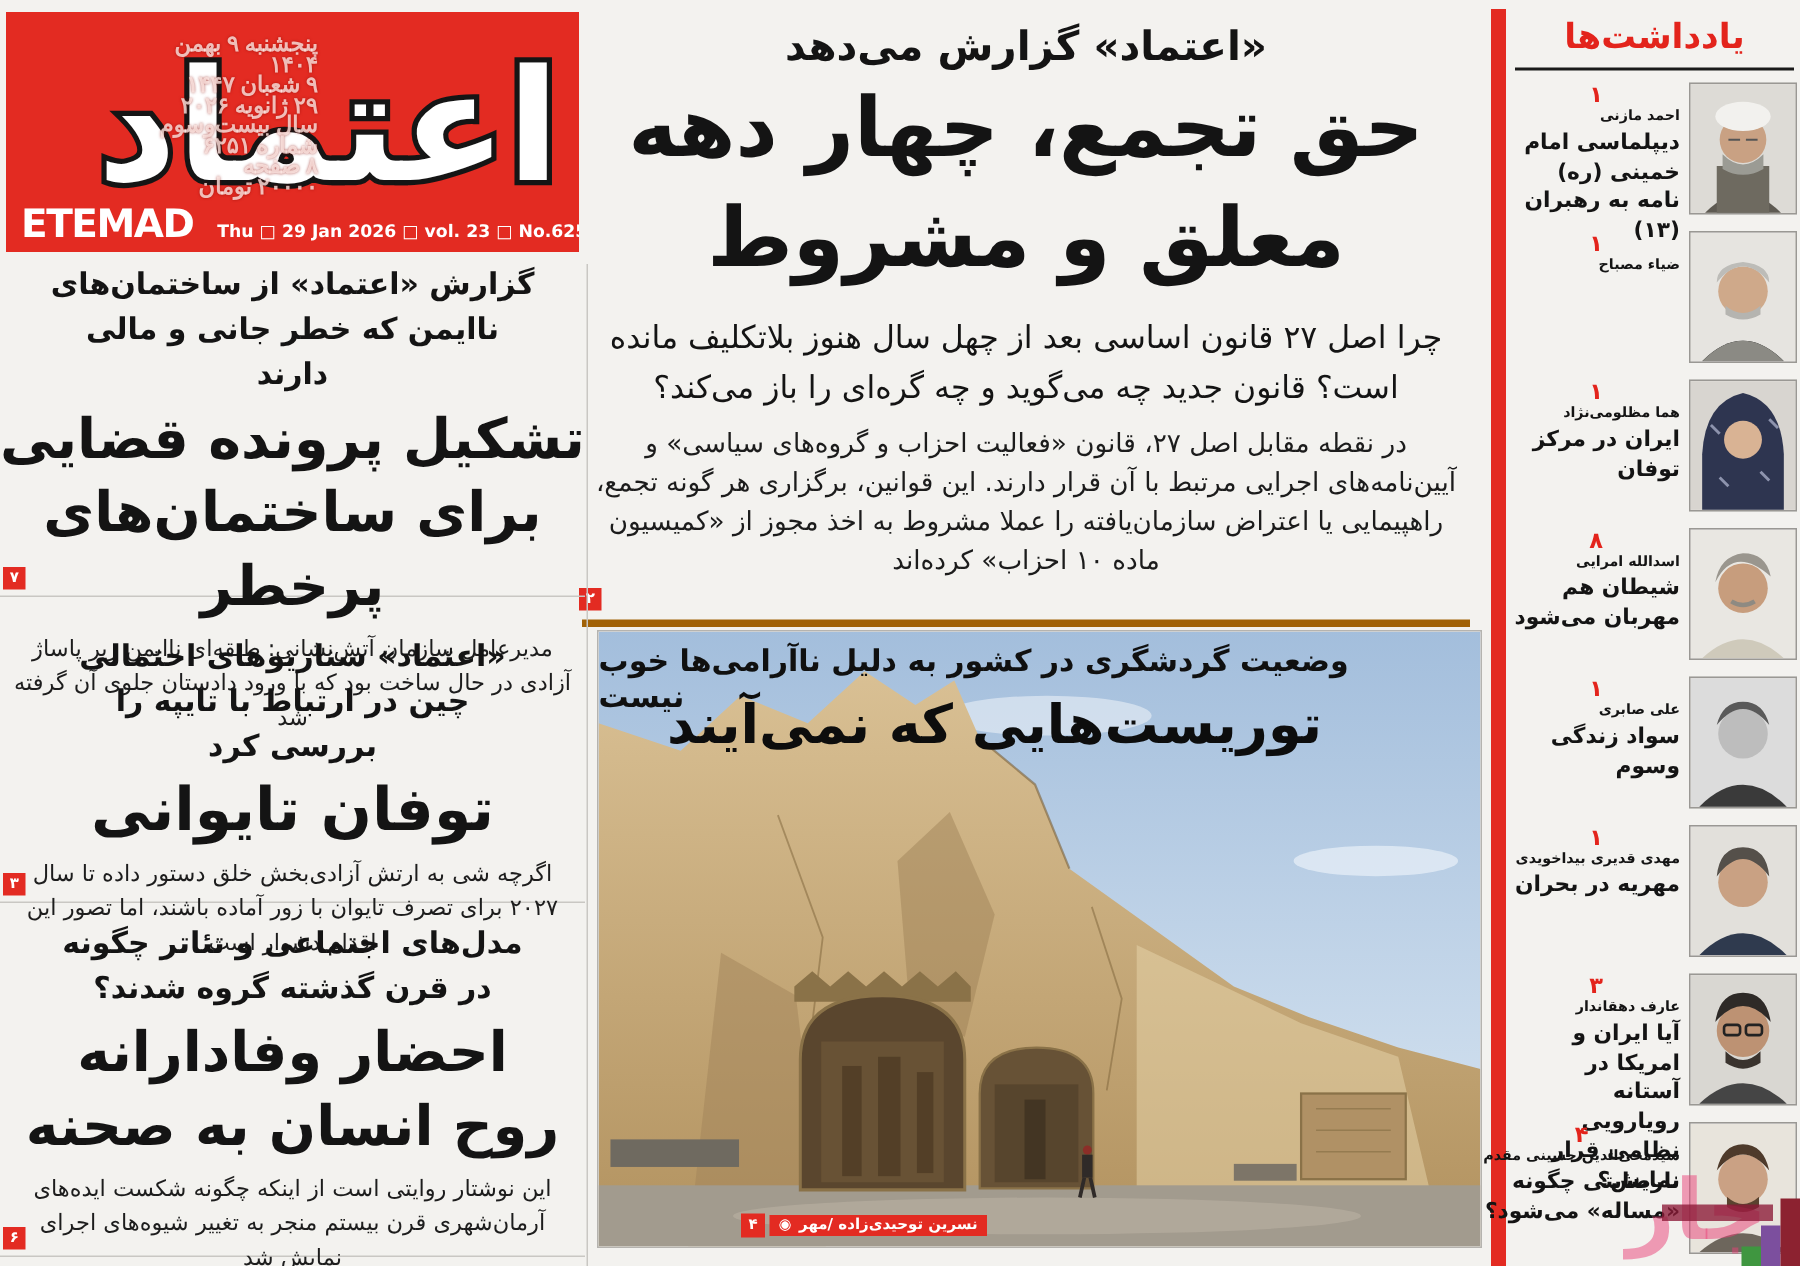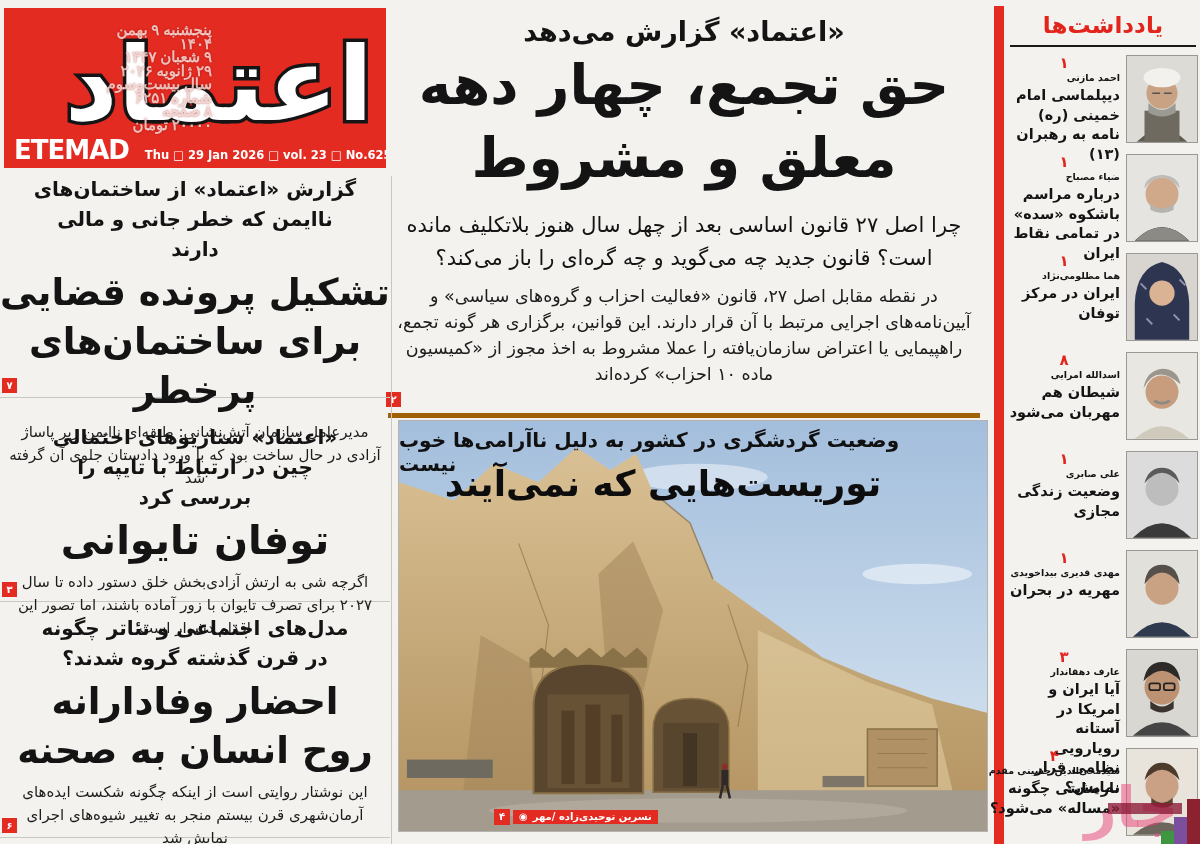--- a/index.html
+++ b/index.html
@@ -233,21 +233,20 @@
         <path d="M8,88 Q36,60 64,88 Z" fill="#8b8higher"></path>
         <path d="M8,88 Q36,60 64,88 Z" fill="#8b8a84"></path>
         <circle cx="36" cy="40" r="17" fill="#cfa98a"></circle>
         <path d="M18,34 Q36,12 54,34 Q54,22 36,20 Q18,22 18,34 Z" fill="#bdbcb8"></path>
         <path d="M24,50 Q36,60 48,50 L48,56 Q36,63 24,56 Z" fill="#b5b4b0"></path>
       </svg>
     </div>
     <div class="s-text">
       <div class="s-num">۱</div>
       <div class="s-author">ضیاء مصباح</div>
-      <div class="s-titletxt">درباره مراسم باشکوه «سده» در تمامی نقاط ایران</div>
     </div>
   </div>
 
   <div class="s-item">
     <div class="s-photo">
       <svg viewBox="0 0 72 88">
         <rect width="72" height="88" fill="#d8d5d0"></rect>
         <path d="M36,8 Q62,14 64,50 L64,88 L8,88 L8,50 Q10,14 36,8 Z" fill="#2e3550"></path>
         <circle cx="36" cy="40" r="13" fill="#d9b394"></circle>
         <path d="M14,30 l6,6 M54,26 l6,6 M20,66 l6,6 M48,62 l6,6" stroke="#8d93ad" stroke-width="2"></path>
@@ -282,21 +281,21 @@
       <svg viewBox="0 0 72 88">
         <rect width="72" height="88" fill="#dcdcdc"></rect>
         <path d="M6,88 Q36,58 66,88 Z" fill="#3a3a3a"></path>
         <circle cx="36" cy="38" r="17" fill="#bdbdbd"></circle>
         <path d="M18,32 Q36,10 54,32 Q50,16 36,16 Q22,16 18,32 Z" fill="#5a5a5a"></path>
       </svg>
     </div>
     <div class="s-text">
       <div class="s-num">۱</div>
       <div class="s-author">علی صابری</div>
-      <div class="s-titletxt">وضعیت زندگی مجازی</div>
+      <div class="s-titletxt">سواد زندگی وسوم</div>
     </div>
   </div>
 
   <div class="s-item">
     <div class="s-photo">
       <svg viewBox="0 0 72 88">
         <rect width="72" height="88" fill="#e2e0db"></rect>
         <path d="M6,88 Q36,58 66,88 Z" fill="#2f3a4e"></path>
         <circle cx="36" cy="38" r="17" fill="#c9a183"></circle>
         <path d="M18,34 Q36,10 54,34 Q52,14 36,14 Q20,14 18,34 Z" fill="#55504a"></path>

